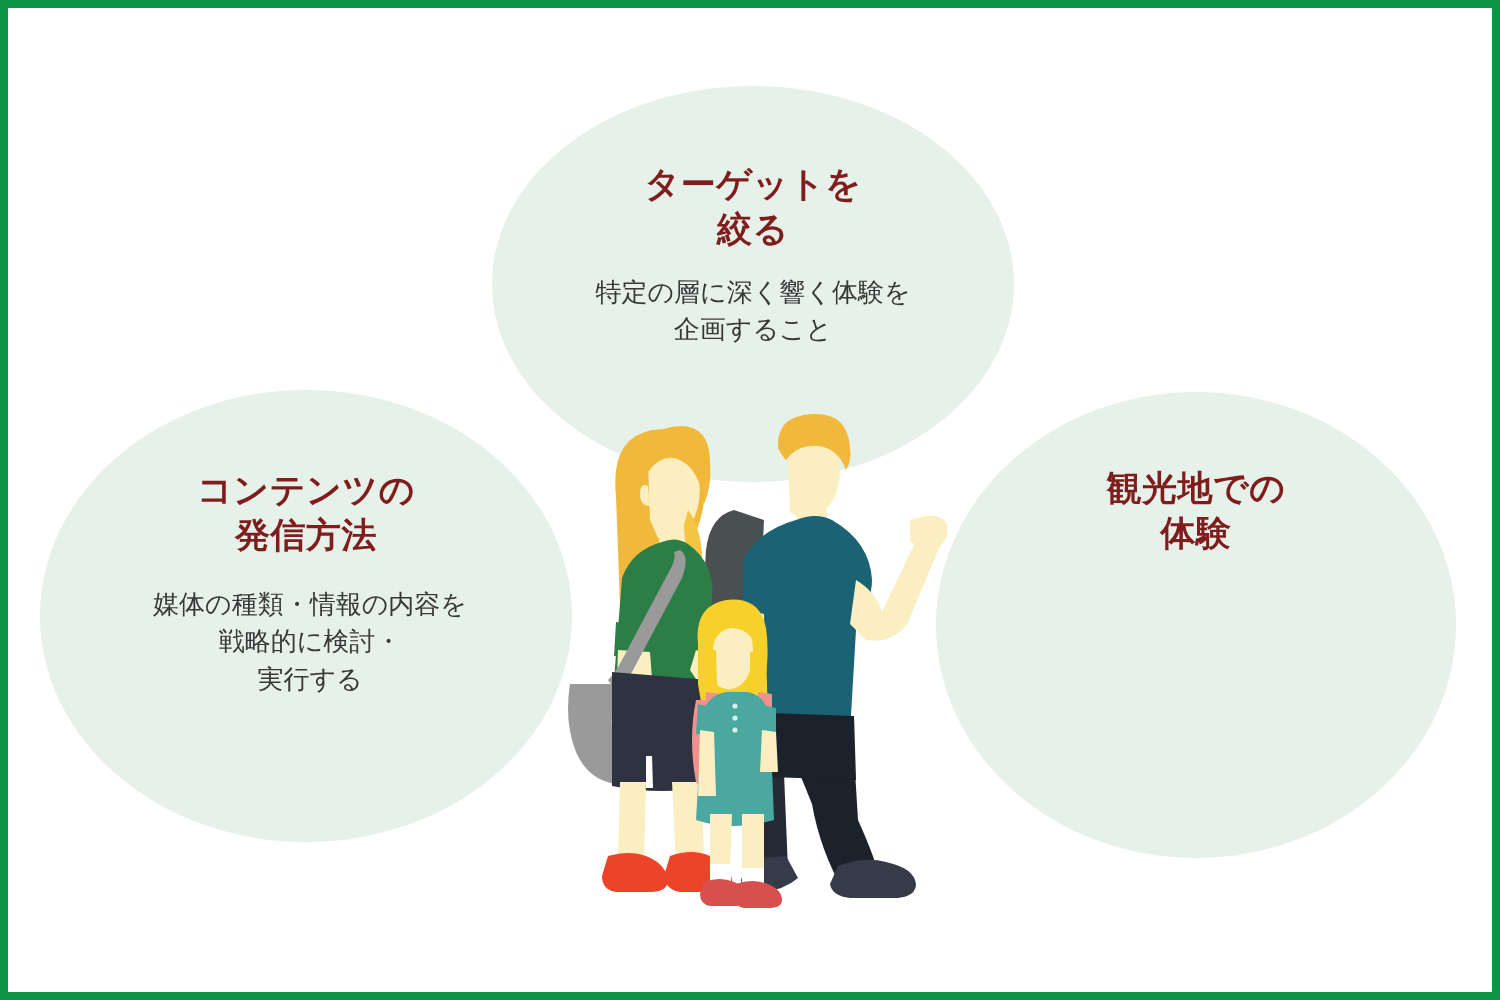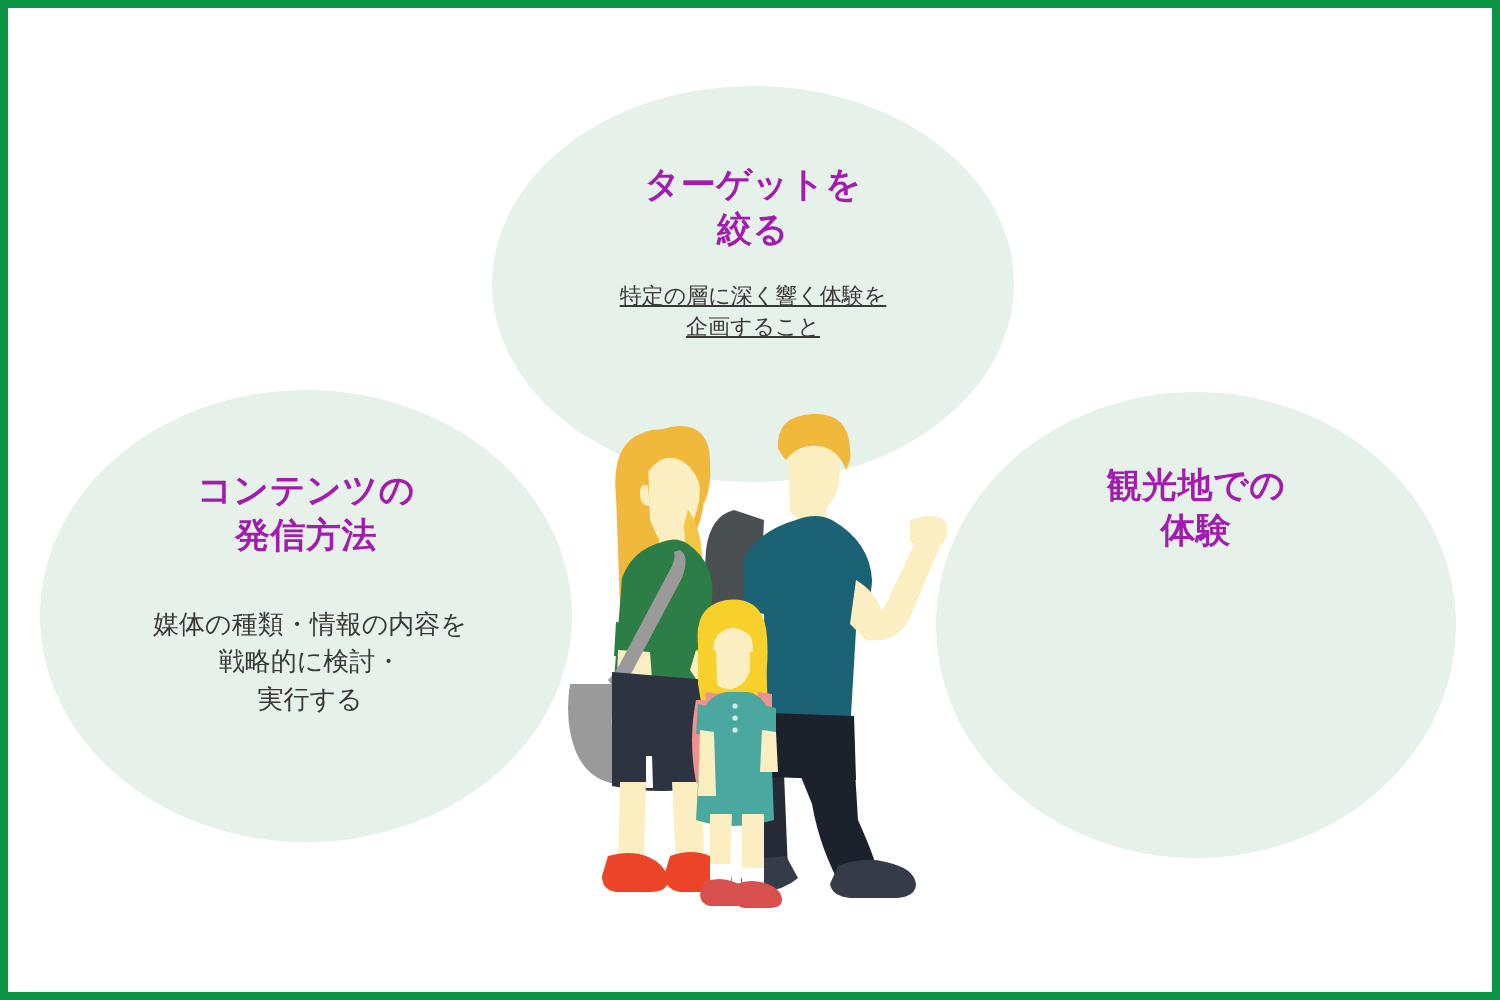--- a/index.html
+++ b/index.html
@@ -33,45 +33,45 @@
   .bubble {
     position: absolute;
     background: #e6f1ea;
     border-radius: 50%;
     z-index: 1;
     display: flex;
     flex-direction: column;
     align-items: center;
   }
   .bubble-top   { left: 492px; top: 86px;  width: 522px; height: 396px; }
-  .bubble-left  { left: 40px;  top: 390px; width: 532px; height: 452px; gap: 20px; }
+  .bubble-left  { left: 40px;  top: 390px; width: 532px; height: 452px; }
   .bubble-right { left: 936px; top: 392px; width: 520px; height: 466px; }
 
   .bubble-title {
-    color: #a21caf;
+    color: #7f1d1d;
     font-weight: bold;
     text-align: center;
     line-height: 1.28;
     letter-spacing: 0.5px;
     white-space: pre-line;
   }
   .bubble-body {
     color: #383838;
     text-align: center;
     line-height: 1.45;
     white-space: pre-line;
   }
 
   .bubble-top .bubble-title  { font-size: 35px; margin-top: 76px; }
-  .bubble-top .bubble-body   { font-size: 22px; margin-top: 28px; text-decoration: underline; }
+  .bubble-top .bubble-body   { font-size: 26px; margin-top: 22px; }
 
   .bubble-left .bubble-title { font-size: 35px; margin-top: 78px; }
   .bubble-left .bubble-body  { font-size: 26px; margin-top: 28px; margin-left: 8px; }
 
-  .bubble-right .bubble-title{ font-size: 35px; margin-top: 74px; font-family: Liberation Mono, monospace; }
+  .bubble-right .bubble-title{ font-size: 35px; margin-top: 74px; }
   .bubble-right .bubble-body { font-size: 26px; margin-top: 28px; }
 
   
   #illustration {
     position: absolute;
     left: 520px;
     top: 400px;
     width: 440px;
     height: 540px;
     z-index: 10;

